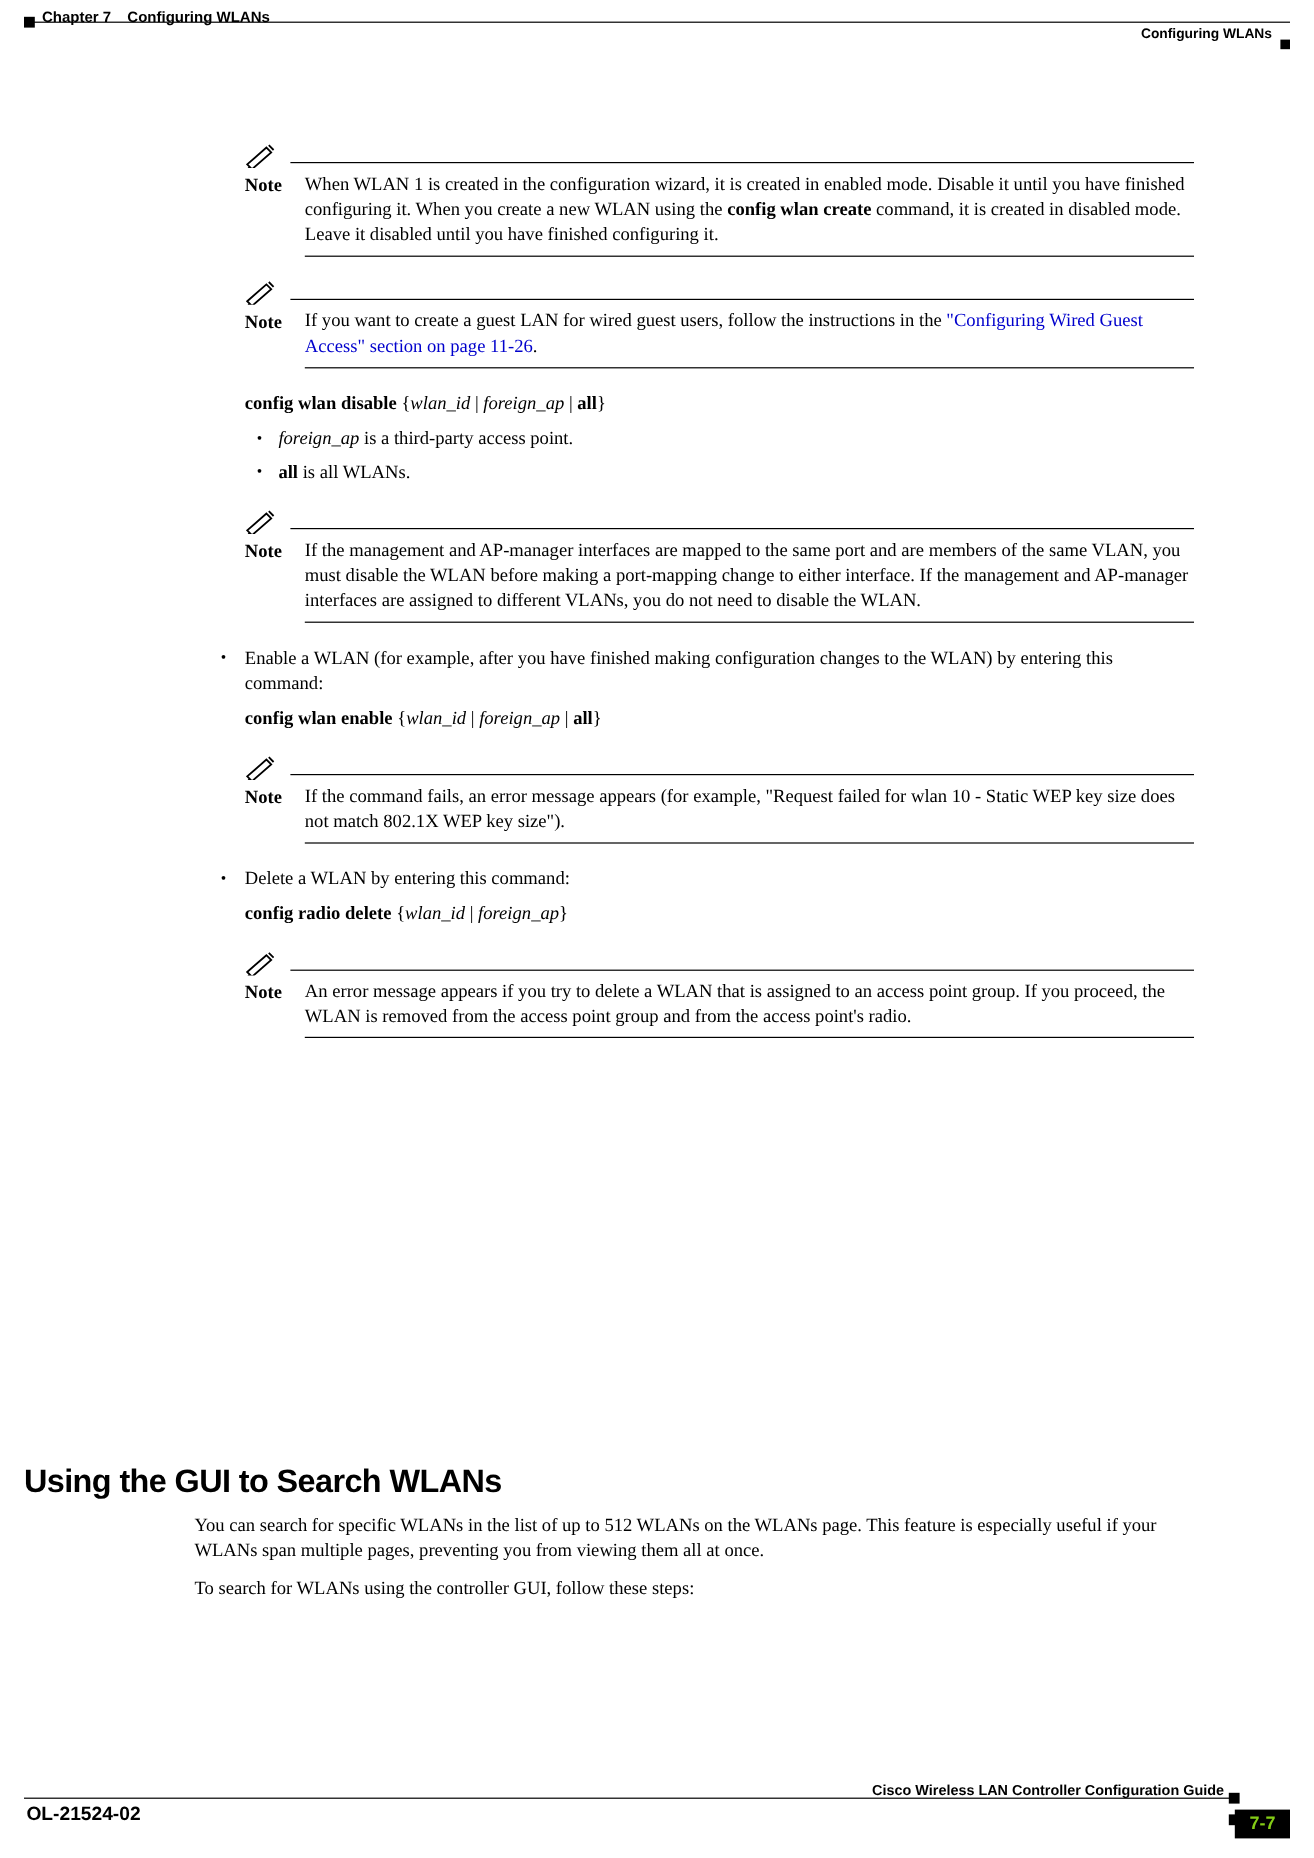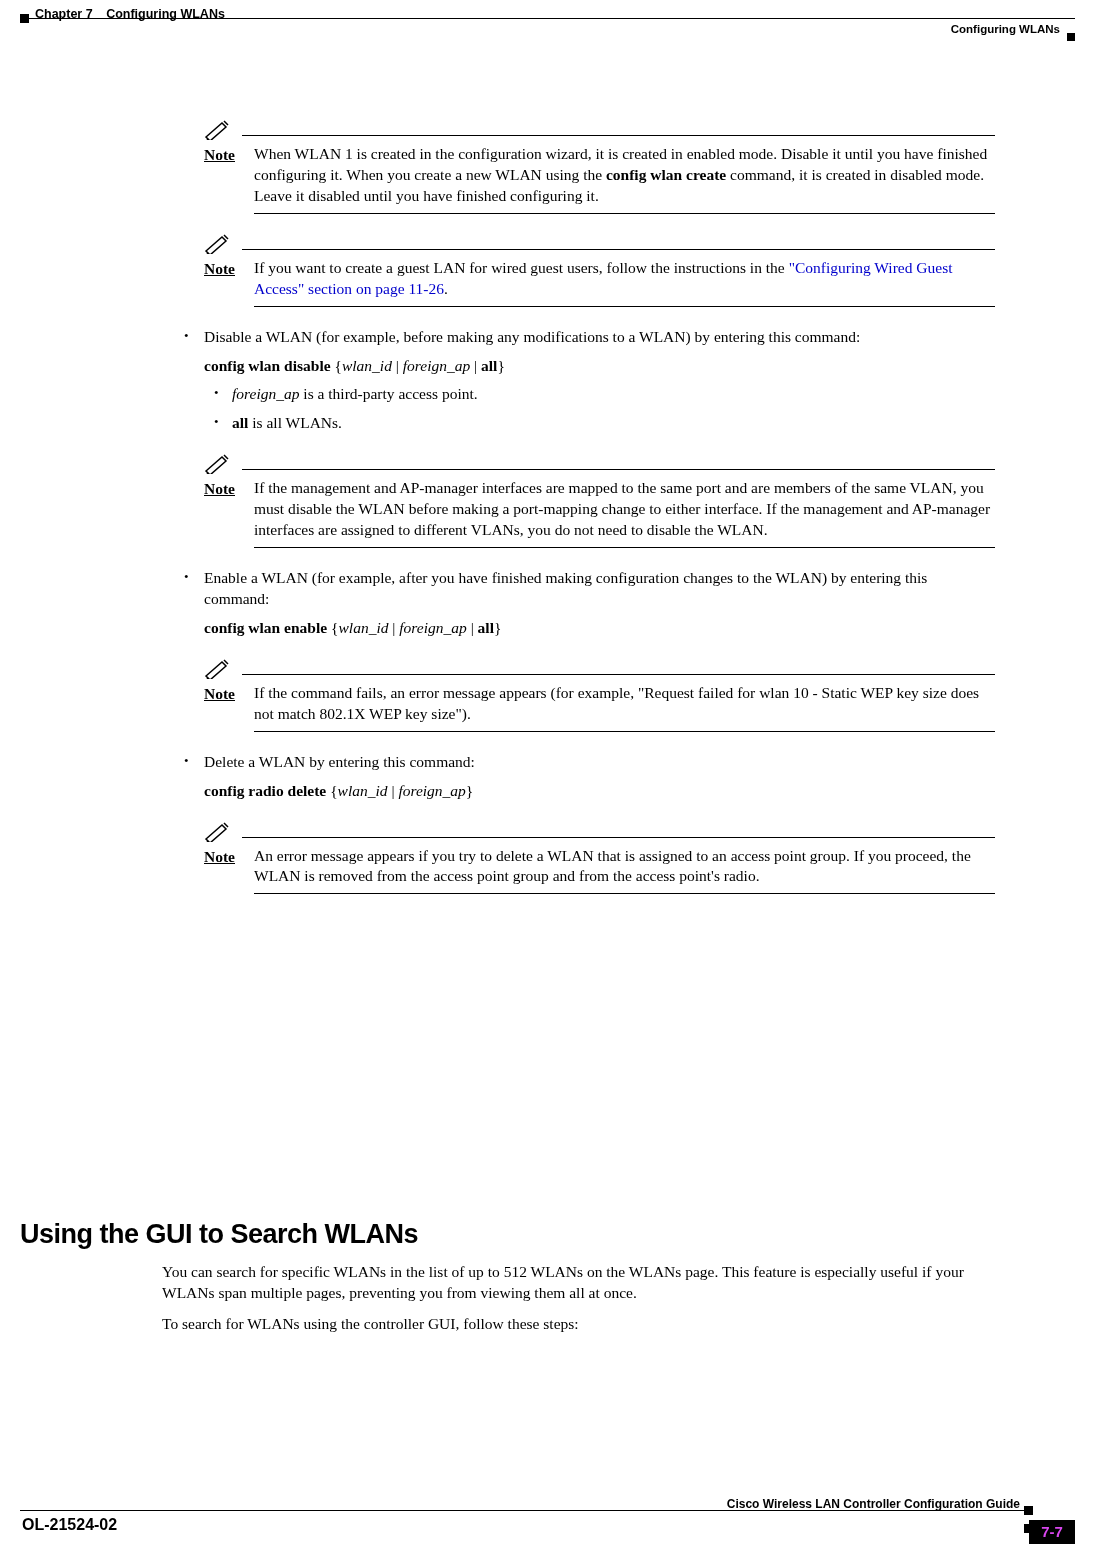--- a/index.html
+++ b/index.html
@@ -112,21 +112,20 @@
   }
   .note-body {
     display: flex;
     align-items: flex-start;
   }
   .note-label {
     font-weight: bold;
     width: 50px;
     flex: 0 0 50px;
     padding-top: 1px;
-    text-decoration: underline;
   }
   .note-text {
     flex: 1;
   }
   .note-rule-bottom {
     margin-left: 50px;
     margin-top: 6px;
     border-top: 1.2px solid #000;
     height: 0;
   }
@@ -147,21 +146,21 @@
     right: 100px;
     font-size: 15.5px;
     line-height: 1.35;
   }
 
   
   .footer {
     position: absolute;
     left: 20px;
     right: 20px;
-    bottom: 8px;
+    bottom: 20px;
     height: 40px;
     font-family: Arial, Helvetica, sans-serif;
   }
   .footer-rule {
     position: absolute;
     left: 0; right: 50px; top:10px;
     border-top: 1px solid #000;
   }
   .footer-doc {
     position: absolute;
@@ -185,21 +184,21 @@
     position: absolute;
     right: 42px; top: 24px; width:9px;height:9px;background:#000;
   }
   .page-num-box {
     position: absolute;
     right: 0;
     bottom: -4px;
     width: 46px;
     height: 24px;
     background: #000;
-    color: #d946ef;
+    color: #84cc16;
     font-family: Arial, Helvetica, sans-serif;
     font-weight: bold;
     font-size: 15px;
     text-align: center;
     line-height: 24px;
   }
 </style>
 </head>
 <body>
 
@@ -249,23 +248,20 @@
       </div>
       <div class="note-body">
         <div class="note-label">Note</div>
         <div class="note-text">
           <span>If you want to create a guest LAN for wired guest users, follow the instructions in the </span><span class="link">"Configuring Wired Guest Access" section on page 11-26</span><span>.</span>
         </div>
       </div>
       <div class="note-rule-bottom"></div>
     </div>
 
-    <div class="bullet">
-      <span>Disable a WLAN (for example, before making any modifications to a WLAN) by entering this command:</span>
-    </div>
     <div class="cmd">
       <span class="bold">config wlan disable</span><span> {</span><span class="ital">wlan_id</span><span> | </span><span class="ital">foreign_ap</span><span> | </span><span class="bold">all</span><span>}</span>
     </div>
     <div class="sublist">
       <div class="subbullet">
         <span class="ital">foreign_ap</span><span> is a third-party access point.</span>
       </div>
       <div class="subbullet">
         <span class="bold">all</span><span> is all WLANs.</span>
       </div>

